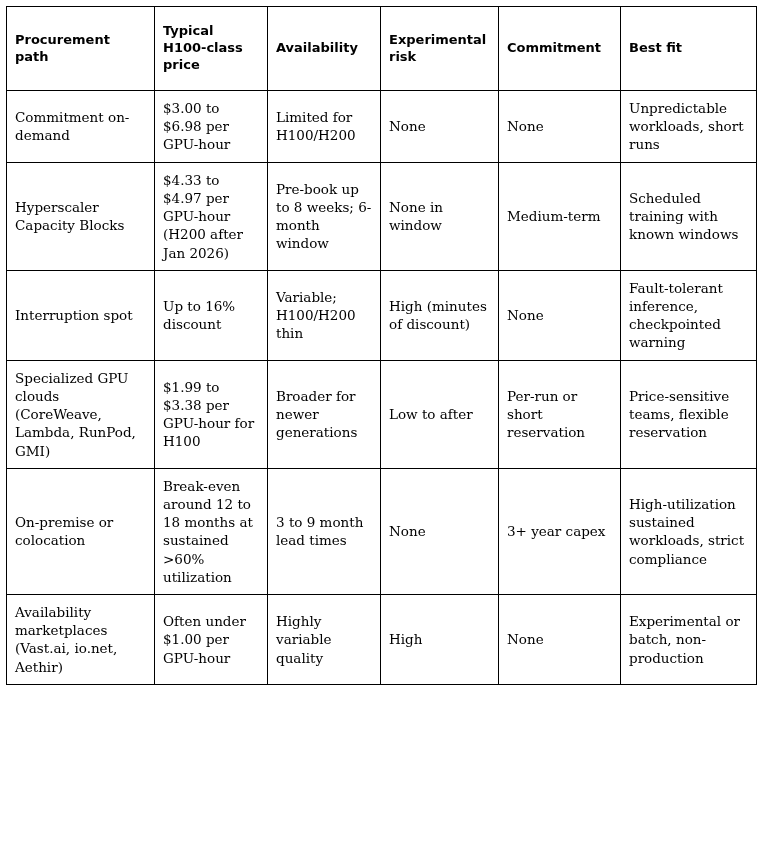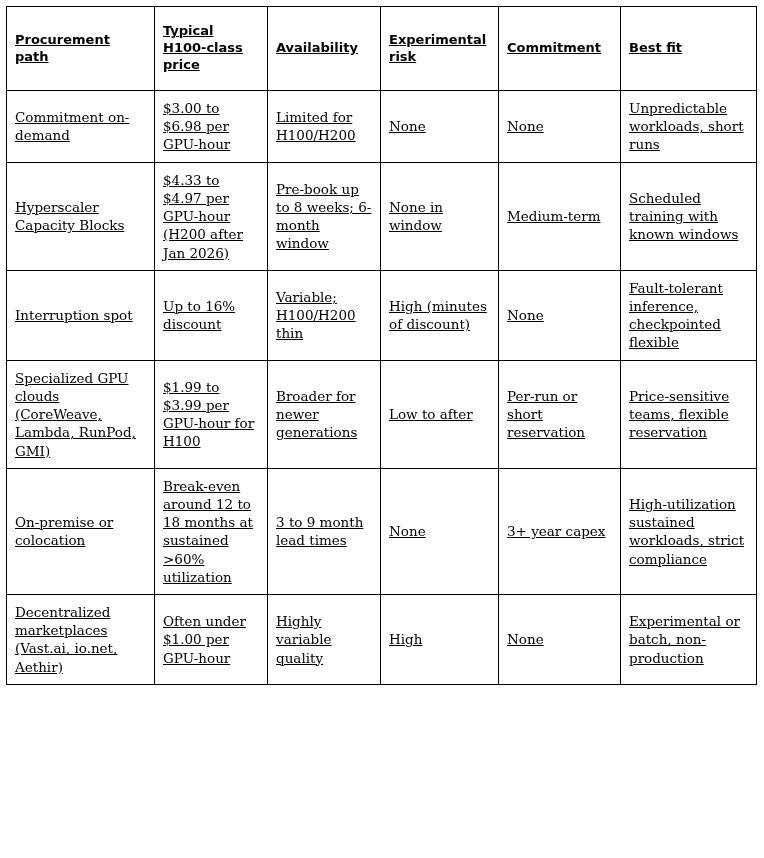--- a/index.html
+++ b/index.html
@@ -17,21 +17,20 @@
   .table-wrap {
     width: 764px;
     height: 858px;
     box-sizing: border-box;
     padding: 6px 8px 6px 6px;
   }
   table.proc-table {
     border-collapse: collapse;
     width: 750px;
     table-layout: fixed;
-    text-decoration: underline;
   }
   table.proc-table th,
   table.proc-table td {
     border: 1px solid #000000;
     vertical-align: middle;
     padding: 8px 8px;
     font-size: 13.5px;
     line-height: 1.35;
     word-wrap: break-word;
   }
@@ -139,29 +138,29 @@
         <td>
             <span class="cell-text">Variable; H100/H200 thin</span>
           </td>
         <td>
             <span class="cell-text">High (minutes of discount)</span>
           </td>
         <td>
             <span class="cell-text">None</span>
           </td>
         <td>
-            <span class="cell-text">Fault-tolerant inference, checkpointed flexible</span>
+            <span class="cell-text">Fault-tolerant inference, checkpointed warning</span>
           </td>
       </tr>
       <tr>
         <td>
             <span class="cell-text">Specialized GPU clouds (CoreWeave, Lambda, RunPod, GMI)</span>
           </td>
         <td>
-            <span class="cell-text">$1.99 to $3.99 per GPU-hour for H100</span>
+            <span class="cell-text">$1.99 to $3.38 per GPU-hour for H100</span>
           </td>
         <td>
             <span class="cell-text">Broader for newer generations</span>
           </td>
         <td>
             <span class="cell-text">Low to after</span>
           </td>
         <td>
             <span class="cell-text">Per-run or short reservation</span>
           </td>
@@ -184,21 +183,21 @@
           </td>
         <td>
             <span class="cell-text">3+ year capex</span>
           </td>
         <td>
             <span class="cell-text">High-utilization sustained workloads, strict compliance</span>
           </td>
       </tr>
       <tr>
         <td>
-            <span class="cell-text">Decentralized marketplaces (Vast.ai, io.net, Aethir)</span>
+            <span class="cell-text">Availability marketplaces (Vast.ai, io.net, Aethir)</span>
           </td>
         <td>
             <span class="cell-text">Often under $1.00 per GPU-hour</span>
           </td>
         <td>
             <span class="cell-text">Highly variable quality</span>
           </td>
         <td>
             <span class="cell-text">High</span>
           </td>

